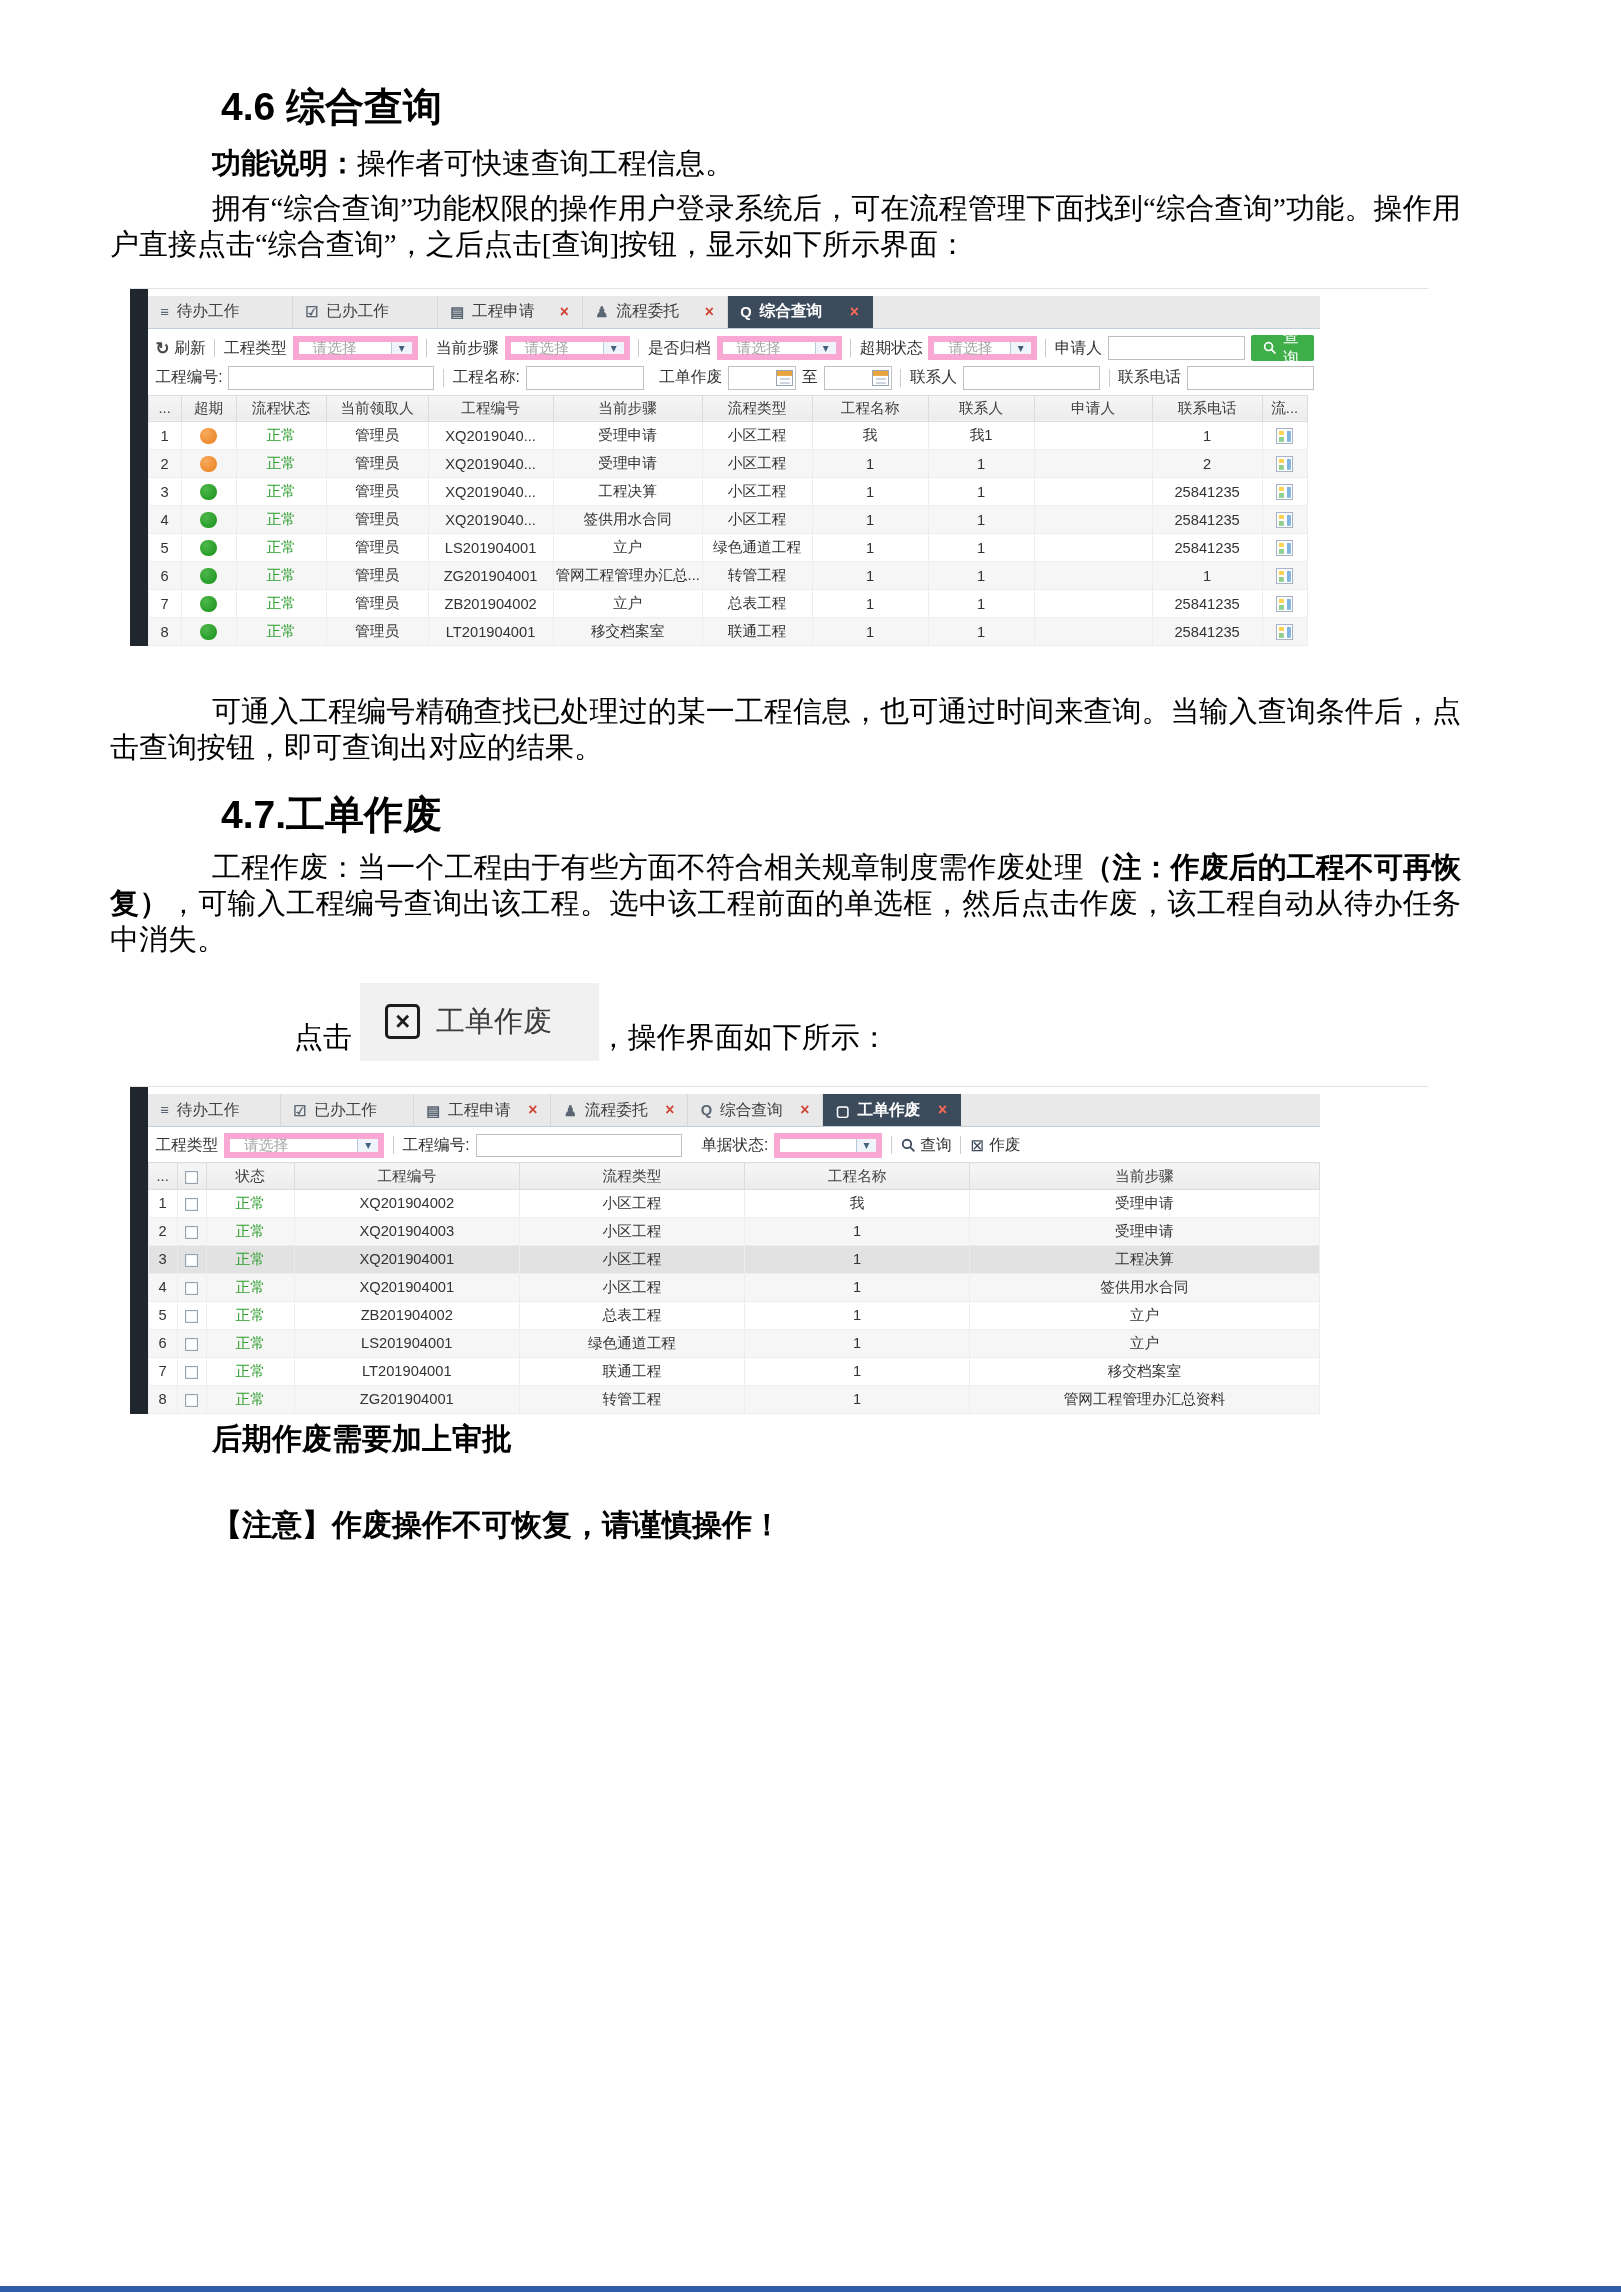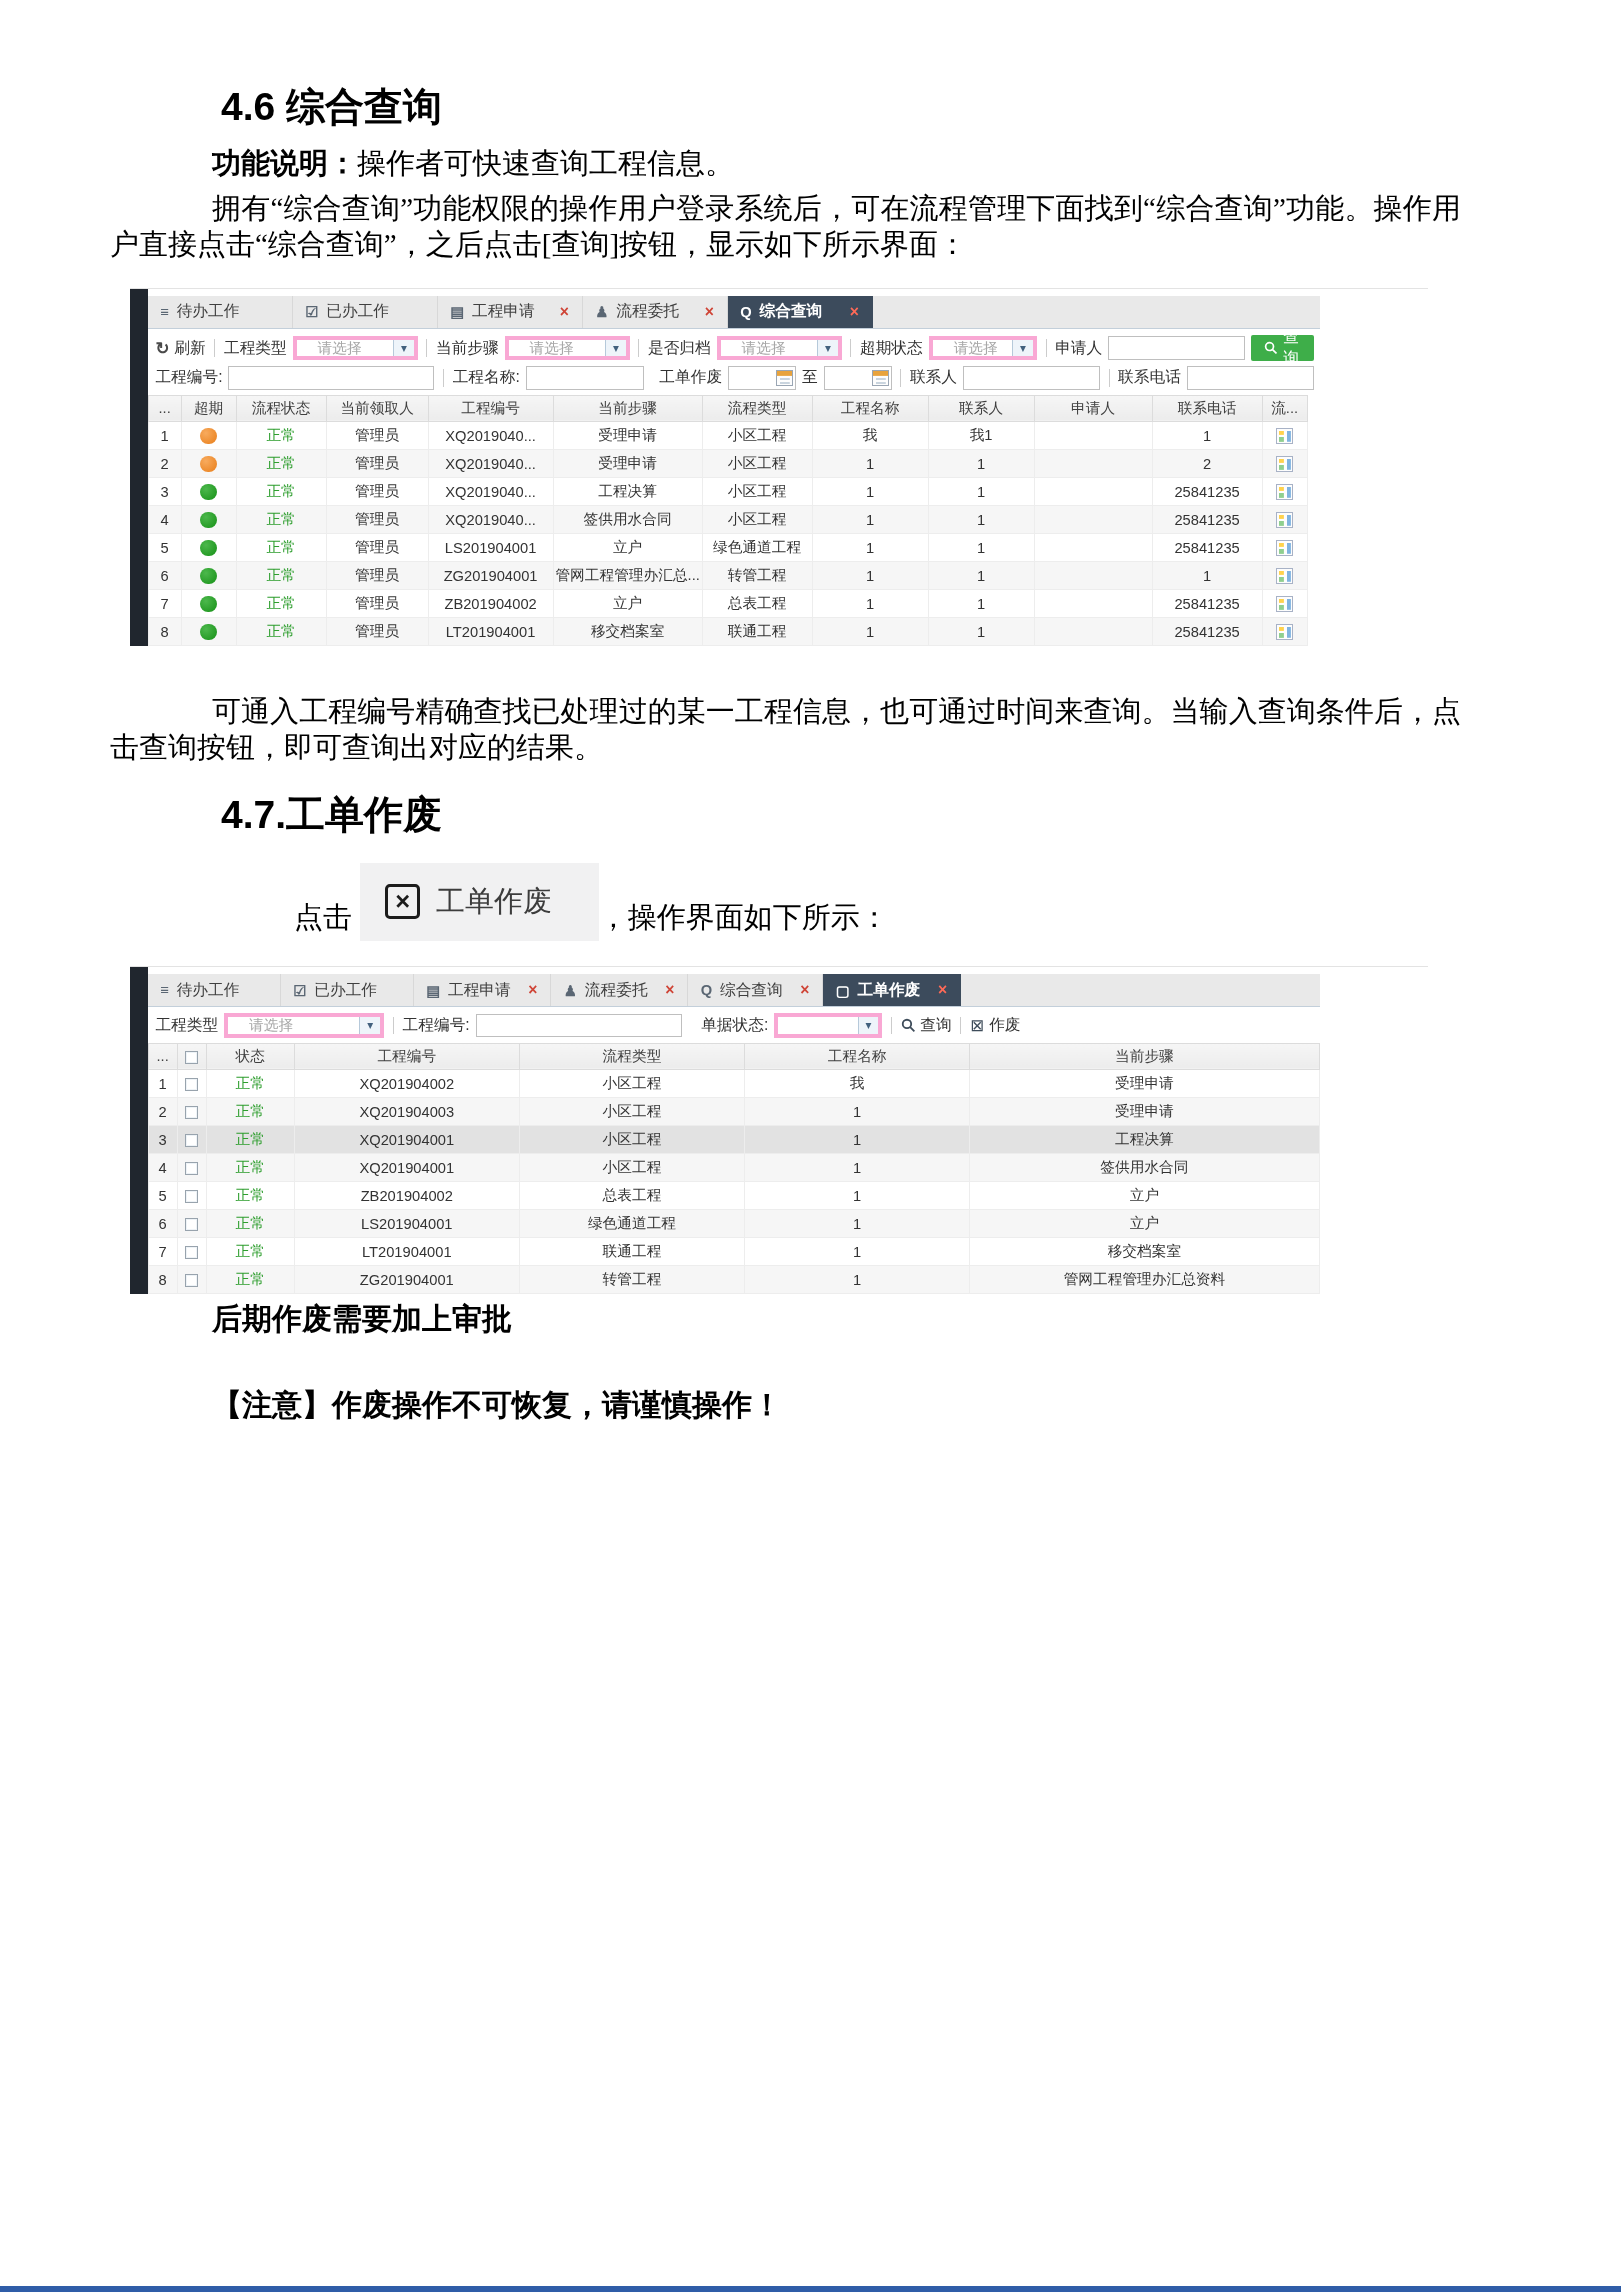--- a/index.html
+++ b/index.html
@@ -50,22 +50,22 @@
   .tab.active { background:#3c4b5c; color:#fff; border-right-color:#3c4b5c; font-weight:bold; }
   .tab.active .ticon { color:#fff; }
   .tab.active .tclose { color:#ff6a57; }
 
   .tb { display:flex; align-items:center; gap:5.9px; padding:5.9px 5.9px 4.9px 7.8px; font-size:15.7px;
         color:#333; flex-wrap:nowrap; }
   .tb .lbl { white-space:nowrap; }
   .vsep { width:1px; height:17.6px; background:#ccc; margin:0 2.9px; }
   .tbtn { display:inline-flex; align-items:center; gap:4.9px; cursor:pointer; color:#333; white-space:nowrap;}
   .tbtn .ricon { color:#4a4a4a; font-size:16.7px; font-weight:bold; }
-  .sel { display:inline-flex; align-items:center; height:24.5px; border:4px solid #f9a8d4;
-         background:#fff; width:160px; justify-content:space-between; padding-left:21px;
+  .sel { display:inline-flex; align-items:center; height:24.5px; border:6px solid #f9a8d4;
+         background:#fff; width:160px; justify-content:space-between; padding-left:14px;
          color:#a7a7a7; font-size:14.7px; cursor:pointer; }
   .sel .arrow { width:20.6px; align-self:stretch; background:#eef4fa; border-left:1px solid #b6c9da;
          color:#43617e; display:flex; align-items:center; justify-content:center; font-size:11.8px; }
   .inp { height:23.5px; border:1px solid #bfbfbf; background:#fff; width:147px; font-size:14.7px;
          padding:0 3.9px; font-family:"Liberation Sans", sans-serif;}
   .inp.w210 { width:206px; } .inp.w120 { width:118px; }
   .dinp { display:flex; align-items:center; justify-content:flex-end; width:98px; height:23.5px;
           border:1px solid #bfbfbf; background:#fff; padding-right:2px; }
   .calicon { width:16.7px; height:16.7px; border:1px solid #9aa6b4; display:inline-block;
      background: linear-gradient(#e8a33d,#e8a33d) 0 0/100% 4.9px no-repeat,
@@ -362,20 +362,21 @@
           </tbody>
       </table>
     </div>
     <div class="rightpad"></div>
   </div>
 
   <p class="para p3">可通入工程编号精确查找已处理过的某一工程信息，也可通过时间来查询。当输入查询条件后，点击查询按钮，即可查询出对应的结果。</p>
 
   <h1 class="h1 h47">4.7.工单作废</h1>
 
+  <p class="para p4"><span>工程作废：当一个工程由于有些方面不符合相关规章制度需作废处理</span><b>（注：作废后的工程不可再恢复）</b><span>，可输入工程编号查询出该工程。选中该工程前面的单选框，然后点击作废，该工程自动从待办任务中消失。</span></p>
 
   <div class="callout">
     <span class="pref">点击</span>
     <span class="cbtn">
       <span class="bigx">×</span>
       <span class="clabel">工单作废</span>
     </span>
     <span class="suff">，操作界面如下所示：</span>
   </div>
 

